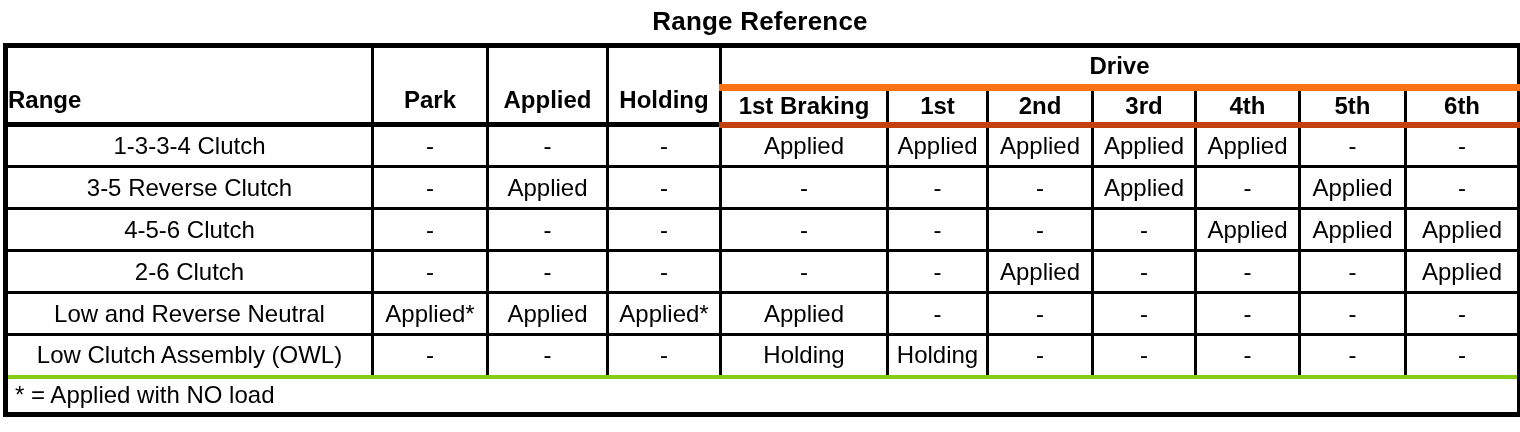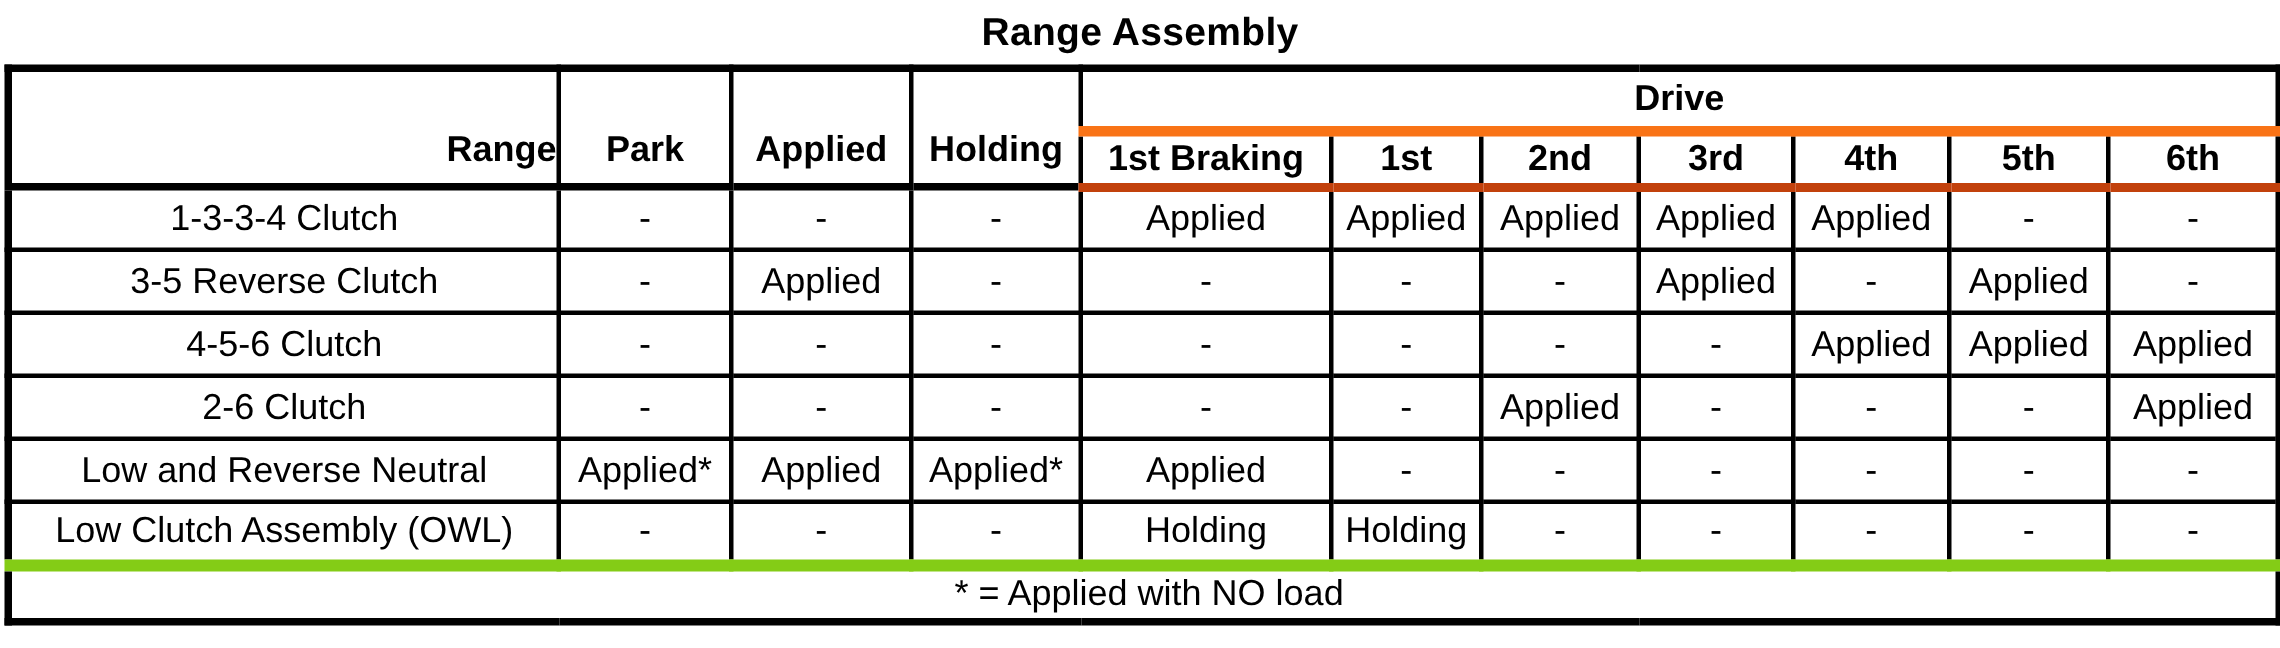--- a/index.html
+++ b/index.html
@@ -53,35 +53,35 @@
     padding-bottom: 8px;
     border-bottom: 5px solid #000;
   }
   thead tr.sub-row th { border-bottom: 6px solid #c2410c; }
   thead th.drive-cell { border-bottom: 7px solid #f97316; }
   
   .row-label, th.range-head {
     text-align: left;
     padding-left: 7px;
   }
-  th.range-head { text-align: right; padding-left: 0; }
+  th.range-head { text-align: left; padding-left: 0; }
   tfoot td.footnote {
-    border-top: 8px solid #84cc16;
-    text-align: center;
+    border-top: 4px solid #84cc16;
+    text-align: left;
     padding-left: 7px;
     font-weight: normal;
     margin-top: 16px;
   }
 </style>
 </head>
 <body>
 
 <div class="page">
 
-  <div class="title">Range Assembly</div>
+  <div class="title">Range Reference</div>
 
   <table class="range-table">
     <colgroup>
       <col style="width:367px">
         <col style="width:115px">
         <col style="width:120px">
         <col style="width:113px">
       <col style="width:167px">
         <col style="width:100px">
         <col style="width:105px">

